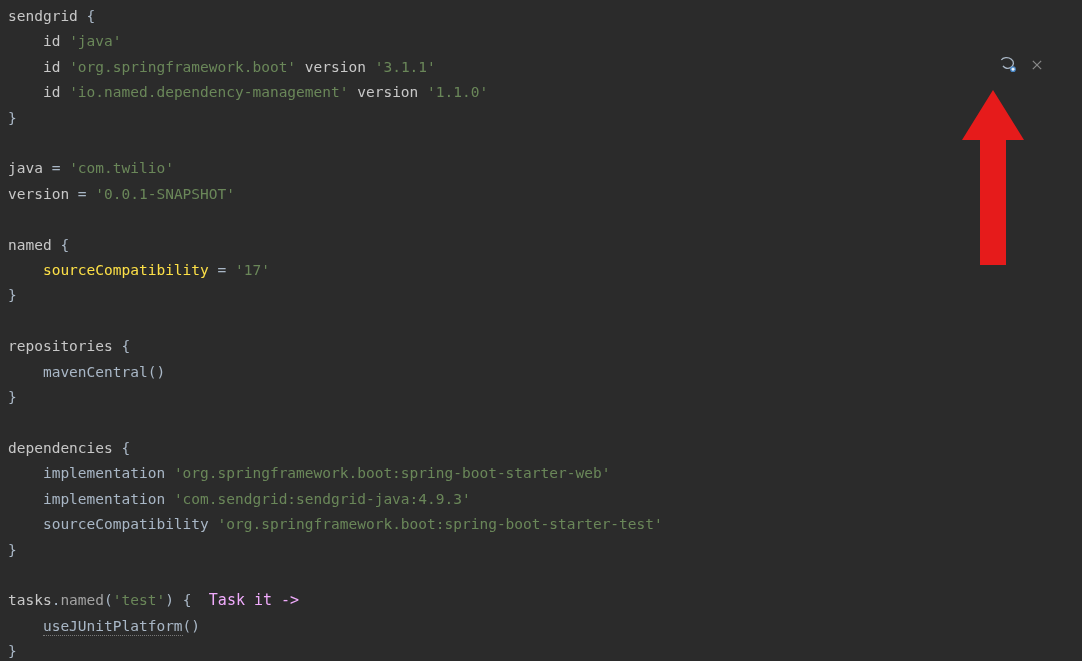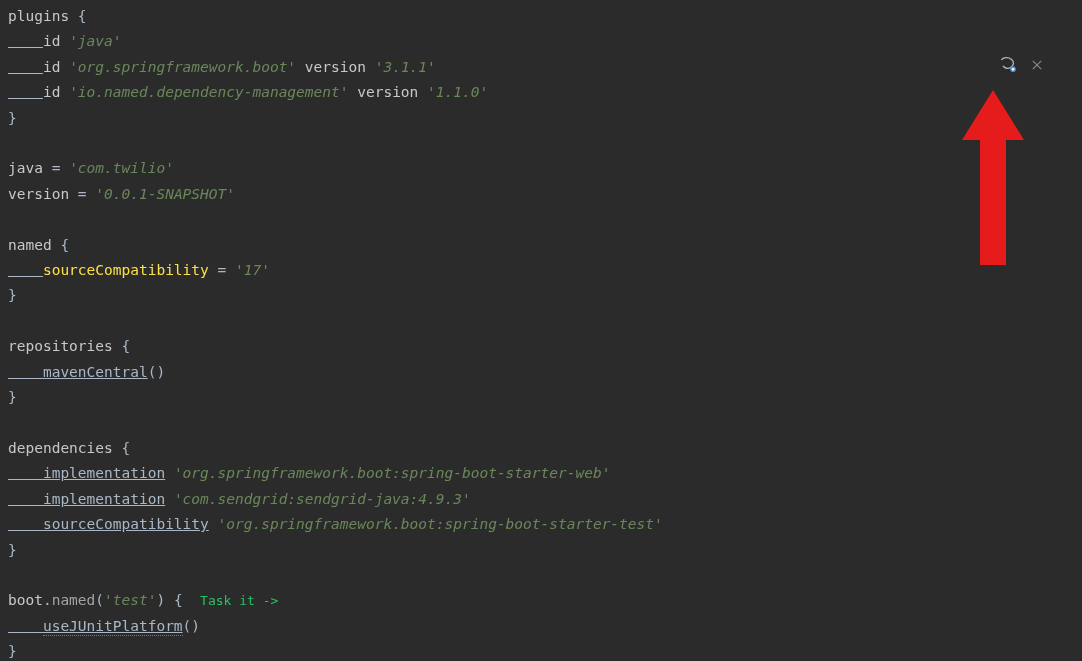--- a/index.html
+++ b/index.html
@@ -11,29 +11,29 @@
     color: #a9b7c6;
     width: 1082px;
     height: 661px;
     overflow: hidden;
     position: relative;
   }
   .code-area {
     padding: 4px 8px;
     white-space: pre;
   } 
-  .str { color: #6a8759; font-style: italic; } 
+  .str { color: #6a8759; } 
   .purple { color: #fde047; }
-  .plain { color: #a9b7c6; text-decoration: underline; }
+  .plain { color: #a9b7c6; }
   .punc { color: #a9b7c6; }
   .eq { color: #a9b7c6; }
   .hint {
-    color: #22c55e;
+    color: #f0abfc;
     font-style: normal;
-    font-size: 13px;
+    font-size: 15px;
   }
   .underline-dotted {
     border-bottom: 1px dotted #787878;
     padding-bottom: 1px;
     text-align: right;
   }
   .section-word { color: #c8c8c8; }
   .method { color: #a3a3a3; }
 
   
@@ -72,21 +72,21 @@
     right: 58px;
     width: 62px;
     height: 175px;
     pointer-events: none;
   }
   .arrow-overlay svg { width: 100%; height: 100%; }
 </style>
 </head>
 <body>
 
-<div class="code-area"><span class="section-word">plugins</span><span class="punc"> {</span>
+<div class="code-area"><span class="section-word">sendgrid</span><span class="punc"> {</span>
 <span class="plain">    </span><span class="section-word">id</span><span> </span><span class="str">'java'</span>
 <span class="plain">    </span><span class="section-word">id</span><span> </span><span class="str">'org.springframework.boot'</span><span class="section-word"> version </span><span class="str">'3.1.1'</span>
 <span class="plain">    </span><span class="section-word">id</span><span> </span><span class="str">'io.named.dependency-management'</span><span class="section-word"> version </span><span class="str">'1.1.0'</span>
 <span class="punc">}</span>
 
 <span class="section-word">java</span><span class="eq"> = </span><span class="str">'com.twilio'</span>
 <span class="section-word">version</span><span class="eq"> = </span><span class="str">'0.0.1-SNAPSHOT'</span>
 
 <span class="section-word">named</span><span class="punc"> {</span>
 <span class="plain">    </span><span class="purple">sourceCompatibility</span><span class="eq"> = </span><span class="str">'17'</span>
@@ -95,21 +95,21 @@
 <span class="section-word">repositories</span><span class="punc"> {</span>
 <span class="plain">    </span><span class="plain">mavenCentral</span><span class="punc">()</span>
 <span class="punc">}</span>
 
 <span class="section-word">dependencies</span><span class="punc"> {</span>
 <span class="plain">    </span><span class="plain">implementation</span><span> </span><span class="str">'org.springframework.boot:spring-boot-starter-web'</span>
 <span class="plain">    </span><span class="plain">implementation</span><span> </span><span class="str">'com.sendgrid:sendgrid-java:4.9.3'</span>
 <span class="plain">    </span><span class="plain">sourceCompatibility</span><span> </span><span class="str">'org.springframework.boot:spring-boot-starter-test'</span>
 <span class="punc">}</span>
 
-<span class="section-word">boot</span><span class="punc">.</span><span class="method">named</span><span class="punc">(</span><span class="str">'test'</span><span class="punc">)</span><span class="punc"> {</span><span>  </span><span class="hint">Task it -&gt;</span>
+<span class="section-word">tasks</span><span class="punc">.</span><span class="method">named</span><span class="punc">(</span><span class="str">'test'</span><span class="punc">)</span><span class="punc"> {</span><span>  </span><span class="hint">Task it -&gt;</span>
 <span class="plain">    </span><span class="plain underline-dotted">useJUnitPlatform</span><span class="punc">()</span>
 <span class="punc">}</span>
 </div>
 
 <div class="icon-cluster">
   <span class="refresh-icon" title="Load Gradle Changes">
     <svg viewBox="0 0 24 24" width="20" height="20" fill="none" stroke="#a9b7c6" stroke-width="1.6">
       <path d="M4 6 C6 3, 12 2, 16 5 C20 8, 19 13, 15 15 C12 17, 8 16, 6 13"></path>
       <circle cx="18" cy="17" r="3.4" fill="#4a88c7" stroke="none"></circle>
       <path d="M16.2 17 L20 17 M18 15.2 L18 18.8" stroke="#ffffff" stroke-width="1.6"></path>

